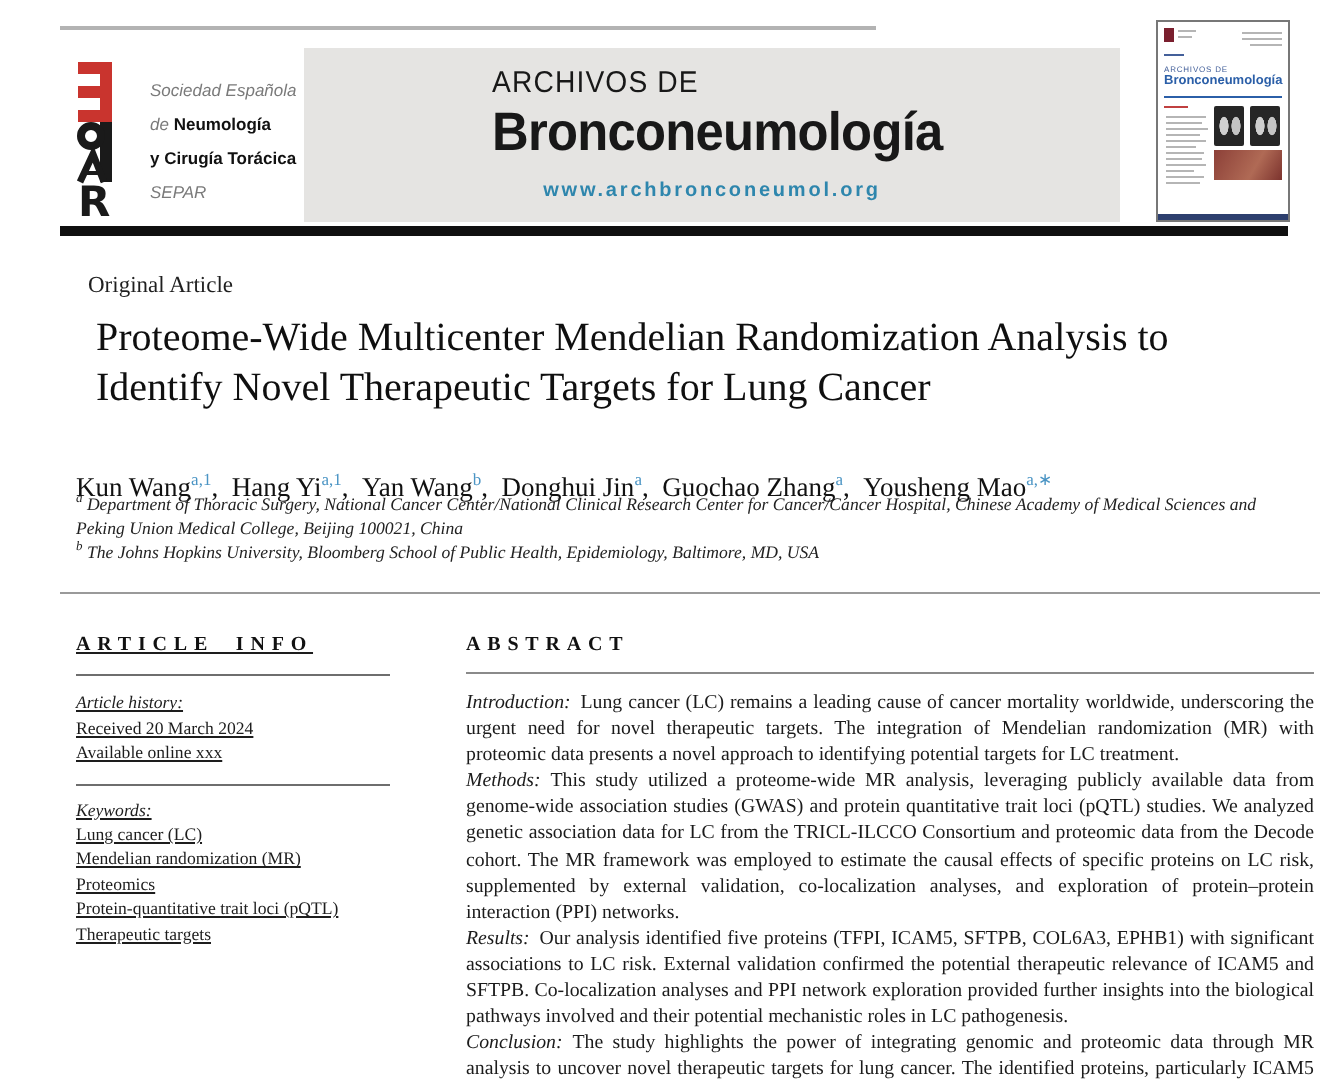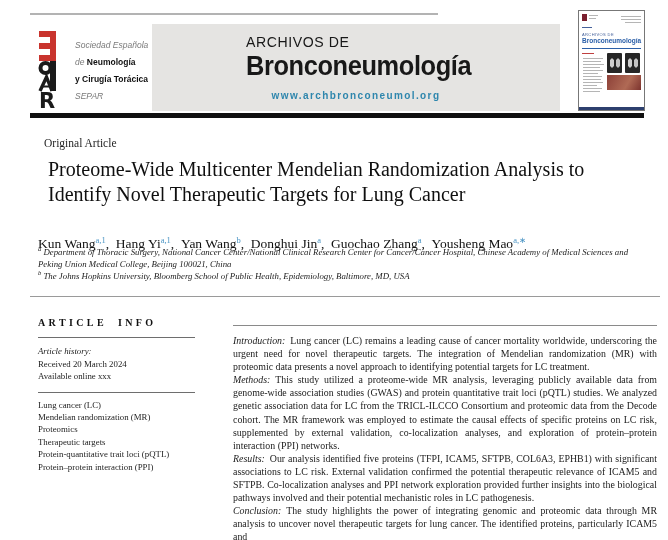--- a/index.html
+++ b/index.html
@@ -39,21 +39,21 @@
   .orig{position:absolute;left:44px;top:137px;font-size:11.5px;color:#1f1f1f;}
   .title{position:absolute;left:48px;top:157px;width:600px;font-size:20px;line-height:25px;color:#0f0f0f;}
   .authors{position:absolute;left:38px;top:236px;width:620px;font-size:13.5px;color:#111;}
   .authors sup{font-size:8.5px;color:var(--supblue);}
   .affils{position:absolute;left:38px;top:246px;width:616px;font-size:8.8px;font-style:italic;line-height:12px;color:#222;}
   .affil sup{font-size:6.5px;}
   .hr-mid{position:absolute;left:30px;top:296px;width:630px;height:1px;background:#9a9a9a;}
   
   .col-heading{font-weight:bold;font-size:10px;letter-spacing:3.4px;word-spacing:5px;color:#111;}
   .col-rule{height:1px;background:#6e6e6e;}
-  .info-col{position:absolute;left:38px;top:317px;width:157px;font-size:8.8px;line-height:12.4px;color:#1d1d1d;}
+  .info-col{position:absolute;left:38px;top:317px;width:157px;font-size:8.8px;line-height:12.4px;color:#1d1d1d;text-decoration:underline;}
   .info-col .col-rule{margin-top:8px;margin-bottom:7px;}
   .info-col .rule2{margin-top:9px;margin-bottom:6px;}
   .ilabel{font-style:italic;}
   .abs-col{position:absolute;left:233px;top:317px;width:424px;color:#1b1b1b;}
   .abs-col .col-rule{margin-top:8px;margin-bottom:8px;background:#8a8a8a;}
   .abs-body{font-size:9.9px;line-height:13.1px;text-align:justify;}
   .abs-label{font-style:italic;}
   sup{line-height:0;}
 </style>
 </head>
@@ -134,31 +134,32 @@
 
   <div class="info-col">
     <div class="col-heading">ARTICLE INFO</div>
     <div class="col-rule"></div>
     <div class="ilabel">Article history:</div>
     <div>
         <div>Received 20 March 2024</div>
         <div>Available online xxx</div>
       </div>
     <div class="col-rule rule2"></div>
+    <div class="ilabel">Keywords:</div>
     <div>
         <div>Lung cancer (LC)</div>
         <div>Mendelian randomization (MR)</div>
         <div>Proteomics</div>
+        <div>Protein-quantitative trait loci (pQTL)</div>
         <div>Therapeutic targets</div>
-        <div>Protein-quantitative trait loci (pQTL)</div>
-        <div>Protein–protein interaction (PPI)</div>
       </div>
   </div>
 
   <div class="abs-col">
+    <div class="col-heading">ABSTRACT</div>
     <div class="col-rule"></div>
     <div class="abs-body">
         <div class="abs-sec"><span class="abs-label">Introduction:</span> Lung cancer (LC) remains a leading cause of cancer mortality worldwide, underscoring the urgent need for novel therapeutic targets. The integration of Mendelian randomization (MR) with proteomic data presents a novel approach to identifying potential targets for LC treatment.</div>
         <div class="abs-sec"><span class="abs-label">Methods:</span> This study utilized a proteome-wide MR analysis, leveraging publicly available data from genome-wide association studies (GWAS) and protein quantitative trait loci (pQTL) studies. We analyzed genetic association data for LC from the TRICL-ILCCO Consortium and proteomic data from the Decode cohort. The MR framework was employed to estimate the causal effects of specific proteins on LC risk, supplemented by external validation, co-localization analyses, and exploration of protein–protein interaction (PPI) networks.</div>
         <div class="abs-sec"><span class="abs-label">Results:</span> Our analysis identified five proteins (TFPI, ICAM5, SFTPB, COL6A3, EPHB1) with significant associations to LC risk. External validation confirmed the potential therapeutic relevance of ICAM5 and SFTPB. Co-localization analyses and PPI network exploration provided further insights into the biological pathways involved and their potential mechanistic roles in LC pathogenesis.</div>
         <div class="abs-sec"><span class="abs-label">Conclusion:</span> The study highlights the power of integrating genomic and proteomic data through MR analysis to uncover novel therapeutic targets for lung cancer. The identified proteins, particularly ICAM5 and</div>
       </div>
   </div>
 
 </div>

